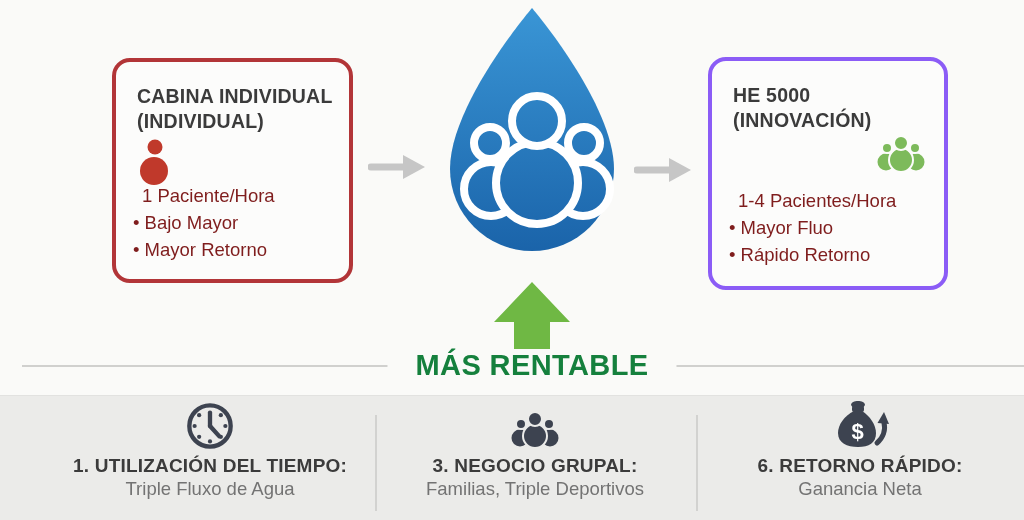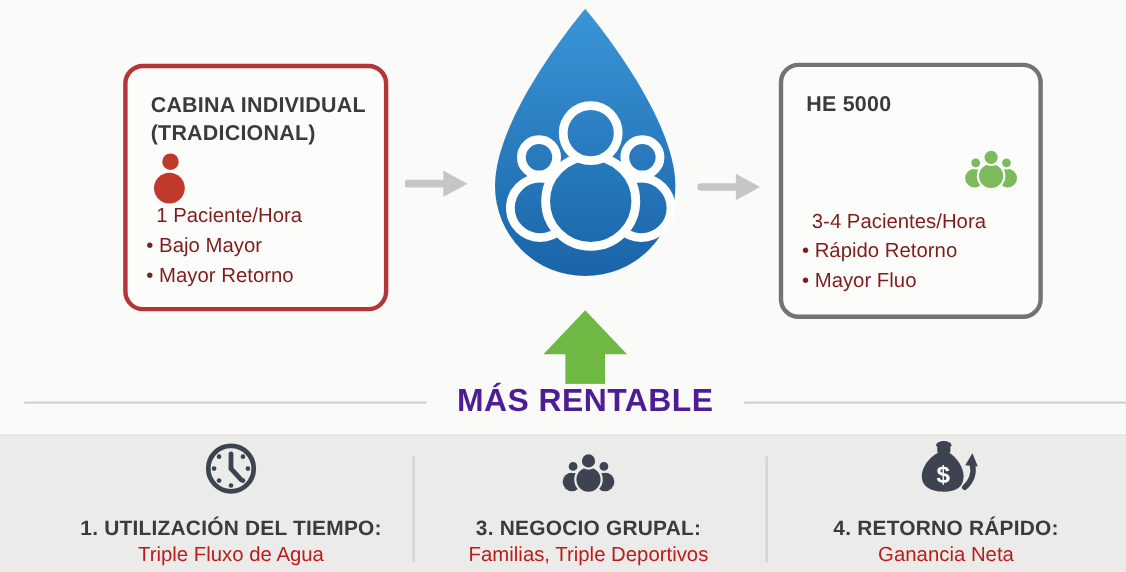--- a/index.html
+++ b/index.html
@@ -6,21 +6,21 @@
   .stage{
     position:relative;width:1024px;height:520px;overflow:hidden;
     background:#fafaf8;
     font-family:"Liberation Sans", sans-serif;
     color:#3b3b3b;
     padding-left:25px;
   }
   
   .box{position:absolute;background:#fcfcfb;border-radius:18px;box-sizing:border-box;}
   .box-left{left:112px;top:58px;width:241px;height:225px;border:4px solid #b23538;}
-  .box-right{left:708px;top:57px;width:240px;height:233px;border:4px solid #737373;}
+  .box-right{left:708px;top:57px;width:240px;height:233px;border:4px solid #8b5cf6;}
   .box-title{position:absolute;top:22px;left:21px;font-weight:bold;font-size:19.5px;line-height:25px;color:#3b3b3b;letter-spacing:.2px;}
   .box-title span{display:block;}
   .icon-left{position:absolute;top:76px;left:22px;}
   .icon-right{position:absolute;top:74px;right:18px;}
   .box-items{position:absolute;left:17px;font-size:18.5px;line-height:27px;color:#7f1d1d;}
   .box-left .box-items{top:120px;}
   .box-right .box-items{top:126px;}
   .box-items span{display:block;}
   .box-items .item-first{padding-left:9px;}
   
@@ -29,74 +29,75 @@
   .flow-arrow-right{left:634px;top:155px;}
   
   .drop{position:absolute;left:447px;top:6px;}
   
   .up-arrow{position:absolute;left:494px;top:282px;}
   
   .rule{position:absolute;left:22px;right:0;top:365px;height:2px;background:#d0d0ce;}
   .center-label{
     position:absolute;left:532px;top:349px;transform:translateX(-50%);
     background:#fafaf8;padding:0 28px;white-space:nowrap;
-    font-size:29px;font-weight:bold;color:#4c1d95;letter-spacing:.4px;
+    font-size:29px;font-weight:bold;color:#15803d;letter-spacing:.4px;
   }
   
   .footer{position:absolute;left:0;right:0;top:395px;height:125px;background:#ebebe9;border-top:1px solid #e2e2e0;}
   .fdivider{position:absolute;top:19px;width:2px;height:96px;background:#d2d2d0;}
   .fdivider-1{left:375px;}
   .fdivider-2{left:696px;}
   .fcol{position:absolute;top:3px;width:310px;display:flex;flex-direction:column;align-items:center;text-align:center;}
   .fcol-1{left:55px;}
   .fcol-2{left:380px;}
   .fcol-3{left:705px;}
   .ficon-slot{height:52px;display:flex;align-items:flex-end;justify-content:center;}
-  .ftitle{margin-top:19px;font-size:19px;font-weight:bold;color:#3b3b3b;letter-spacing:.2px;}
-  .fsub{font-size:18.5px;line-height:24px;color:#b91c1c;}
+  .ftitle{margin-top:4px;font-size:19px;font-weight:bold;color:#3b3b3b;letter-spacing:.2px;}
+  .fsub{font-size:18.5px;line-height:24px;color:#737373;}
 </style>
 </head>
 <body>
 
 <div class="stage">
 
   <div class="box box-left">
     <div class="box-title">
       <span>CABINA INDIVIDUAL</span>
-      <span>(TRADICIONAL)</span>
+      <span>(INDIVIDUAL)</span>
     </div>
     <svg class="icon-left" width="36" height="54" viewBox="0 0 36 54">
       <circle cx="17" cy="9" r="7.5" fill="#c0392b"></circle>
       <circle cx="16" cy="33" r="14" fill="#c0392b"></circle>
     </svg>
     <div class="box-items">
       <span class="item-first">1 Paciente/Hora</span>
       <span>• Bajo Mayor</span>
       <span>• Mayor Retorno</span>
     </div>
   </div>
 
   <div class="box box-right">
     <div class="box-title">
       <span>HE 5000</span>
+      <span>(INNOVACIÓN)</span>
     </div>
     <svg class="icon-right" width="50" height="40" viewBox="0 0 50 40">
       <g fill="#7dba5b">
         <circle cx="10" cy="27" r="8.5"></circle>
         <circle cx="40" cy="27" r="8.5"></circle>
         <circle cx="25" cy="25" r="12" stroke="#fcfcfb" stroke-width="2"></circle>
         <circle cx="11" cy="13" r="5" stroke="#fcfcfb" stroke-width="2"></circle>
         <circle cx="39" cy="13" r="5" stroke="#fcfcfb" stroke-width="2"></circle>
         <circle cx="25" cy="8" r="7" stroke="#fcfcfb" stroke-width="2"></circle>
       </g>
     </svg>
     <div class="box-items">
-      <span class="item-first">3-4 Pacientes/Hora</span>
+      <span class="item-first">1-4 Pacientes/Hora</span>
+      <span>• Mayor Fluo</span>
       <span>• Rápido Retorno</span>
-      <span>• Mayor Fluo</span>
     </div>
   </div>
 
   <svg class="flow-arrow flow-arrow-left" width="58" height="30" viewBox="0 0 58 30">
     <path d="M3 15 H36" stroke="#c6c6c6" stroke-width="7" stroke-linecap="round" fill="none"></path>
     <polygon points="35,3 57,15 35,27" fill="#c6c6c6"></polygon>
   </svg>
   <svg class="flow-arrow flow-arrow-right" width="58" height="30" viewBox="0 0 58 30">
     <path d="M3 15 H36" stroke="#c6c6c6" stroke-width="7" stroke-linecap="round" fill="none"></path>
     <polygon points="35,3 57,15 35,27" fill="#c6c6c6"></polygon>
@@ -173,18 +174,18 @@
       <div class="ficon-slot">
         <svg width="58" height="54" viewBox="0 0 58 54">
           <path d="M23 14 C 13 19 7 28 7 36 C 7 46 16 50 27 50 C 38 50 45 46 45 36 C 45 28 39 19 31 14 Z" fill="#3d4350"></path>
           <rect x="21" y="9" width="12" height="6" rx="2" fill="#3d4350"></rect>
           <path d="M20 8 C 20 2.5 34 2.5 34 8 L 32 11 L 22 11 Z" fill="#3d4350"></path>
           <text x="26.5" y="42" font-size="22" font-weight="bold" fill="#ffffff" text-anchor="middle" font-family="Liberation Sans, sans-serif">$</text>
           <path d="M46 46 C 52 41 55 33 53 26" stroke="#3d4350" stroke-width="5" fill="none" stroke-linecap="round"></path>
           <polygon points="46.5,26 53,15 58,27" fill="#3d4350"></polygon>
         </svg>
       </div>
-      <div class="ftitle">4. RETORNO RÁPIDO:</div>
+      <div class="ftitle">6. RETORNO RÁPIDO:</div>
       <div class="fsub">Ganancia Neta</div>
     </div>
   </div>
 
 </div>
 
 </body></html>

